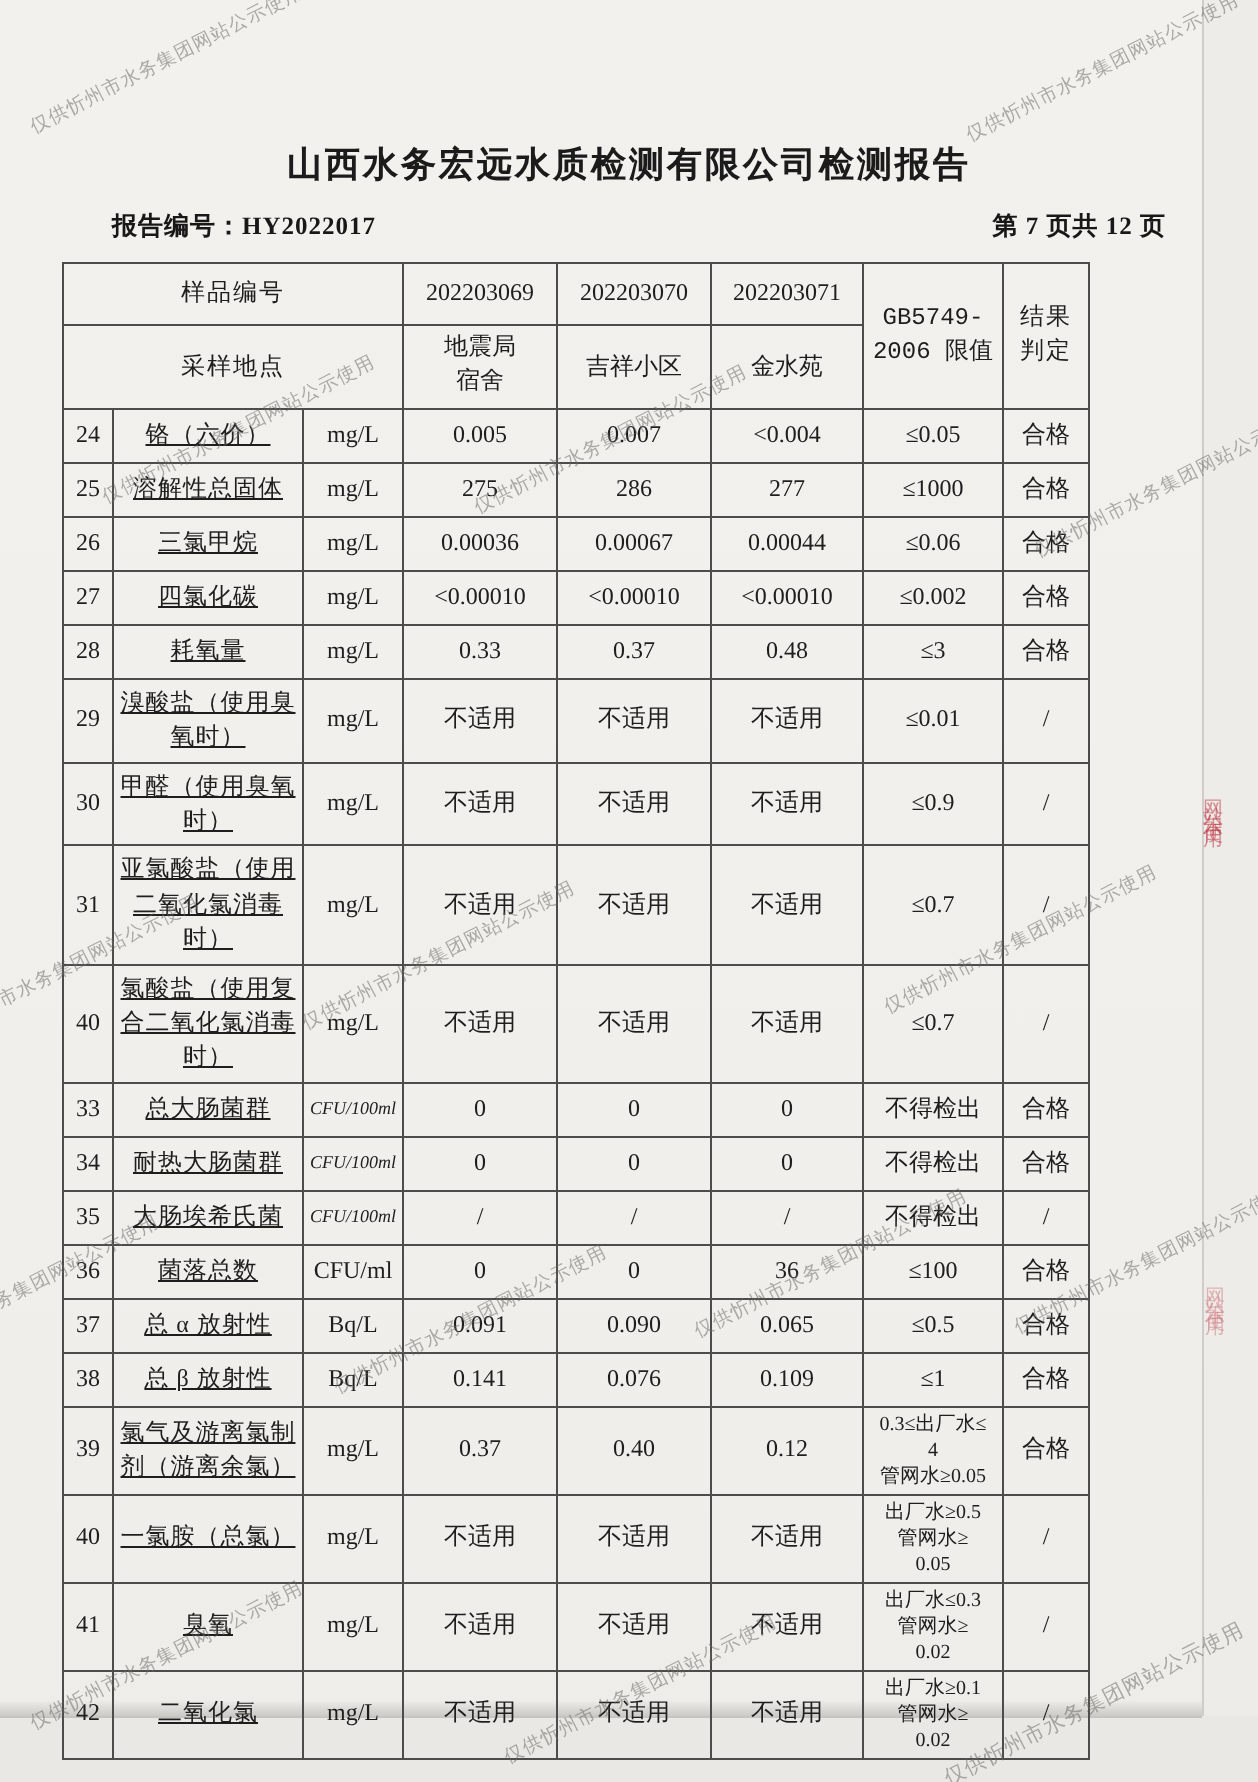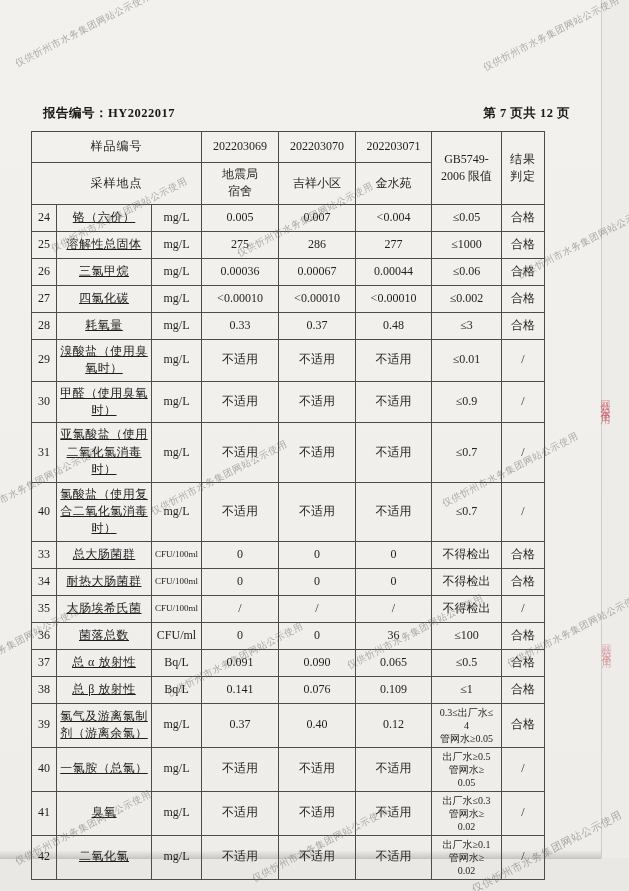--- a/index.html
+++ b/index.html
@@ -19,41 +19,41 @@
   }
   .bottom-shadow{
     position:absolute;left:0;top:850px;width:601px;height:9px;
     background:linear-gradient(rgba(0,0,0,0),rgba(110,108,104,0.30));
   }
   .doc-title{
     position:absolute;left:0;top:70px;width:629px;text-align:center;
     font-size:17.5px;font-weight:700;letter-spacing:1.5px;color:#1b1b1b;
   }
   .meta-row{
-    position:absolute;left:43px;top:105px;width:527px;
+    position:absolute;left:56px;top:105px;width:527px;
     display:flex;justify-content:space-between;
     font-size:12.5px;font-weight:700;color:#181818;letter-spacing:0.5px;align-items:center;
   }
   table.report{
     position:absolute;left:31px;top:131px;width:513px;
     border-collapse:collapse;table-layout:fixed;
   }
   table.report th, table.report td{
     border:1px solid #4c4c4a;
     font-size:12px;font-weight:400;color:#1e1e1e;
     text-align:center;vertical-align:middle;
     padding:3px 2px;line-height:1.45;
     overflow:hidden;
   }
   table.report thead th{height:24px;letter-spacing:1px;}
-  .pre{white-space:pre-line;}
+  .pre{white-space:pre-line;font-family:Liberation Mono, monospace;}
   td.c-no{font-size:12px;}
   td.c-item{text-align:left;padding-left:5px;letter-spacing:0.5px;text-decoration:underline;}
   td.c-unit{font-size:11px;letter-spacing:0;}
-  td.c-unit.small{font-size:9px;}
+  td.c-unit.small{font-size:9px;font-style:italic;}
   td.c-limit.multi{font-size:10px;line-height:1.3;white-space:pre-line;padding:2px 0;font-family:Liberation Serif, serif;}
   tbody tr{height:27px;}
   
   .wm{
     position:absolute;white-space:nowrap;pointer-events:none;
     transform:rotate(-27deg);transform-origin:0 50%;
     font-family:"Liberation Sans","DejaVu Sans",sans-serif;
     font-size:9.5px;letter-spacing:0.6px;color:rgba(104,104,100,0.52);
   }
   .wm-red{
@@ -66,20 +66,21 @@
 </style>
 </head>
 <body>
 
 <div class="canvas">
 
   <div class="page"></div>
   <div class="right-strip"></div>
   <div class="bottom-shadow"></div>
 
+  <div class="doc-title">山西水务宏远水质检测有限公司检测报告</div>
 
   <div class="meta-row">
     <span>报告编号：HY2022017</span>
     <span>第 7 页共 12 页</span>
   </div>
 
   <table class="report">
     <colgroup>
       <col style="width:25px">
         <col style="width:95px">

